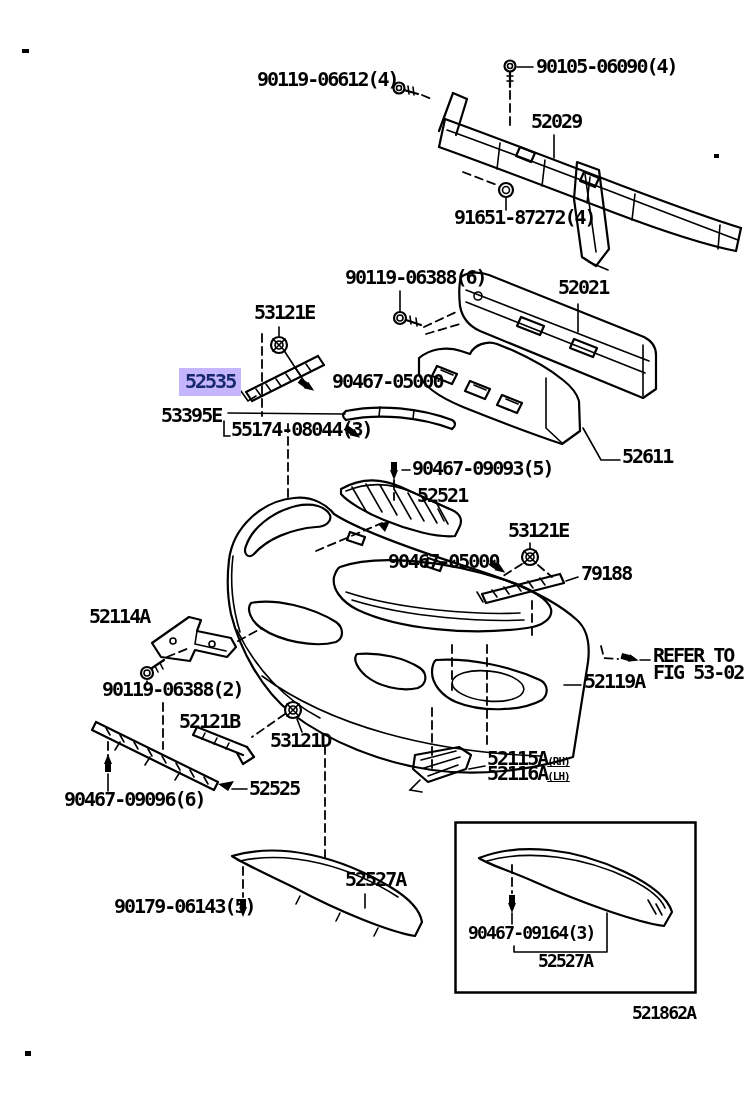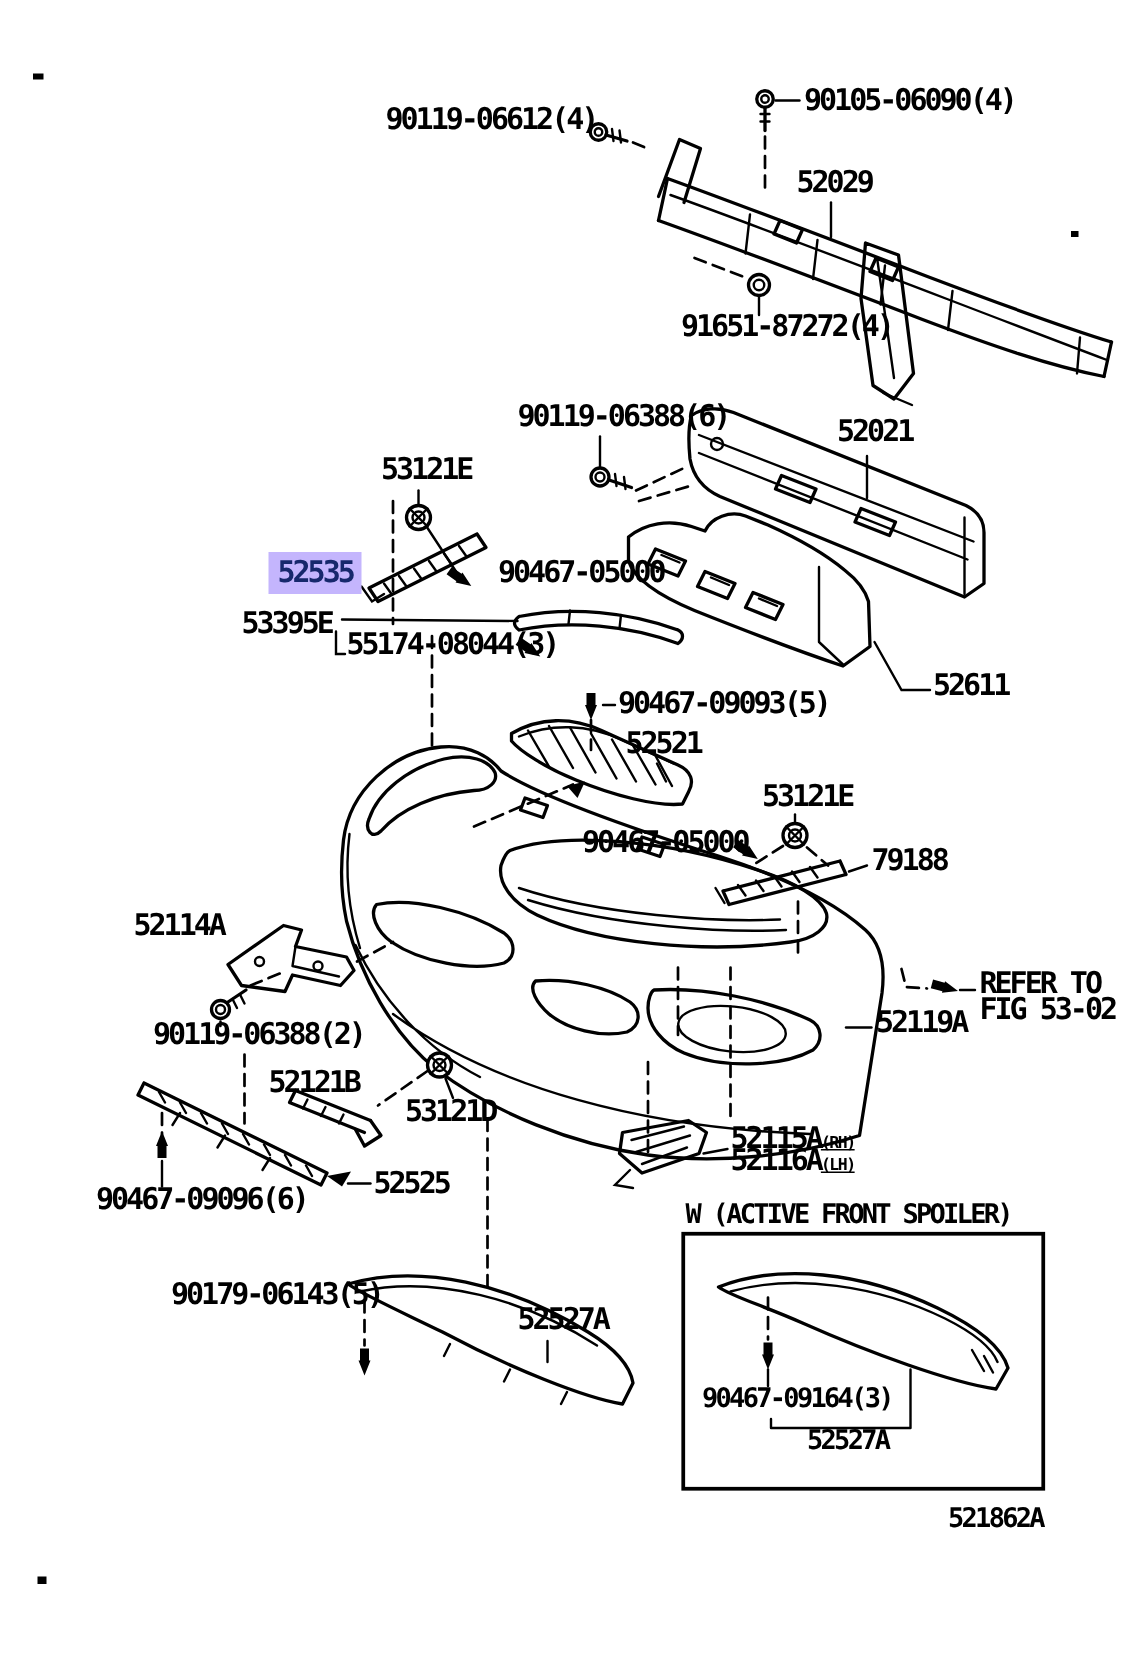--- a/index.html
+++ b/index.html
@@ -271,22 +271,21 @@
 <div class="lbl" style="left:102px;top:679px">90119-06388(2)</div>
 <div class="lbl" style="left:179px;top:711px">52121B</div>
 <div class="lbl" style="left:270px;top:730px">53121D</div>
 <div class="lbl" style="left:653px;top:645px">REFER TO</div>
 <div class="lbl" style="left:653px;top:662px">FIG 53-02</div>
 <div class="lbl" style="left:584px;top:671px">52119A</div>
 <div class="lbl" style="left:487px;top:748px"><span>52115A</span><span class="sfx">(RH)</span></div>
 <div class="lbl" style="left:487px;top:763px"><span>52116A</span><span class="sfx">(LH)</span></div>
 <div class="lbl" style="left:249px;top:778px">52525</div>
 <div class="lbl" style="left:64px;top:789px">90467-09096(6)</div>
-<div class="lbl" style="left:114px;top:852px">90179-06143(5)</div>
+<div class="lbl" style="left:114px;top:896px">90179-06143(5)</div>
 <div class="lbl" style="left:345px;top:869px">52527A</div>
 
-<div class="lbl sm" style="left:457px;top:801px">W (ACTIVE FRONT SPOILER)</div>
 <div class="lbl sm" style="left:468px;top:924px">90467-09164(3)</div>
 <div class="lbl sm" style="left:538px;top:952px">52527A</div>
 
 <div class="lbl sm" style="left:632px;top:1004px">521862A</div>
 
 </div>
 
 </body></html>

